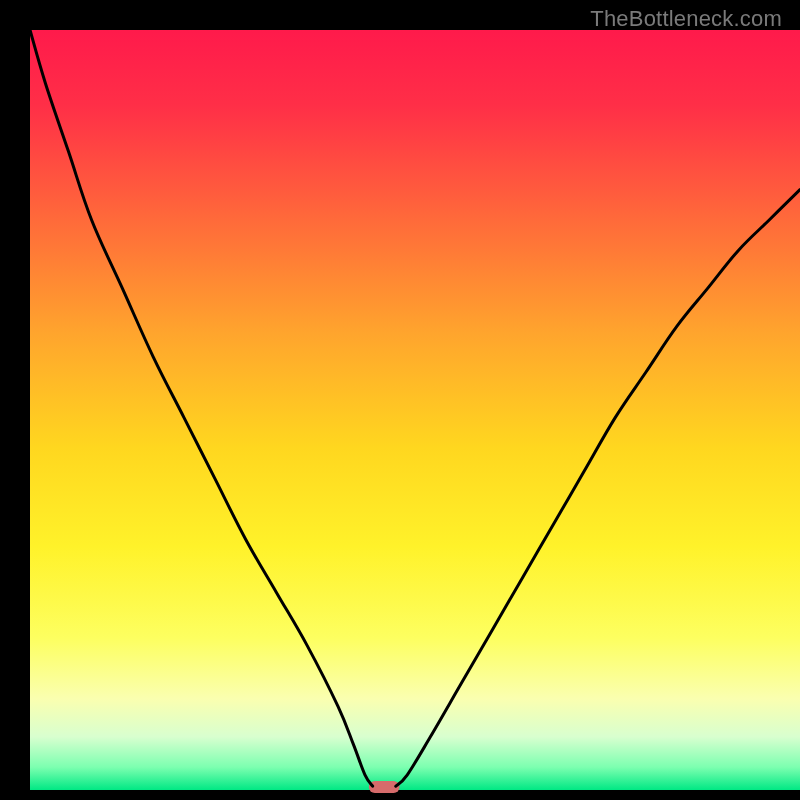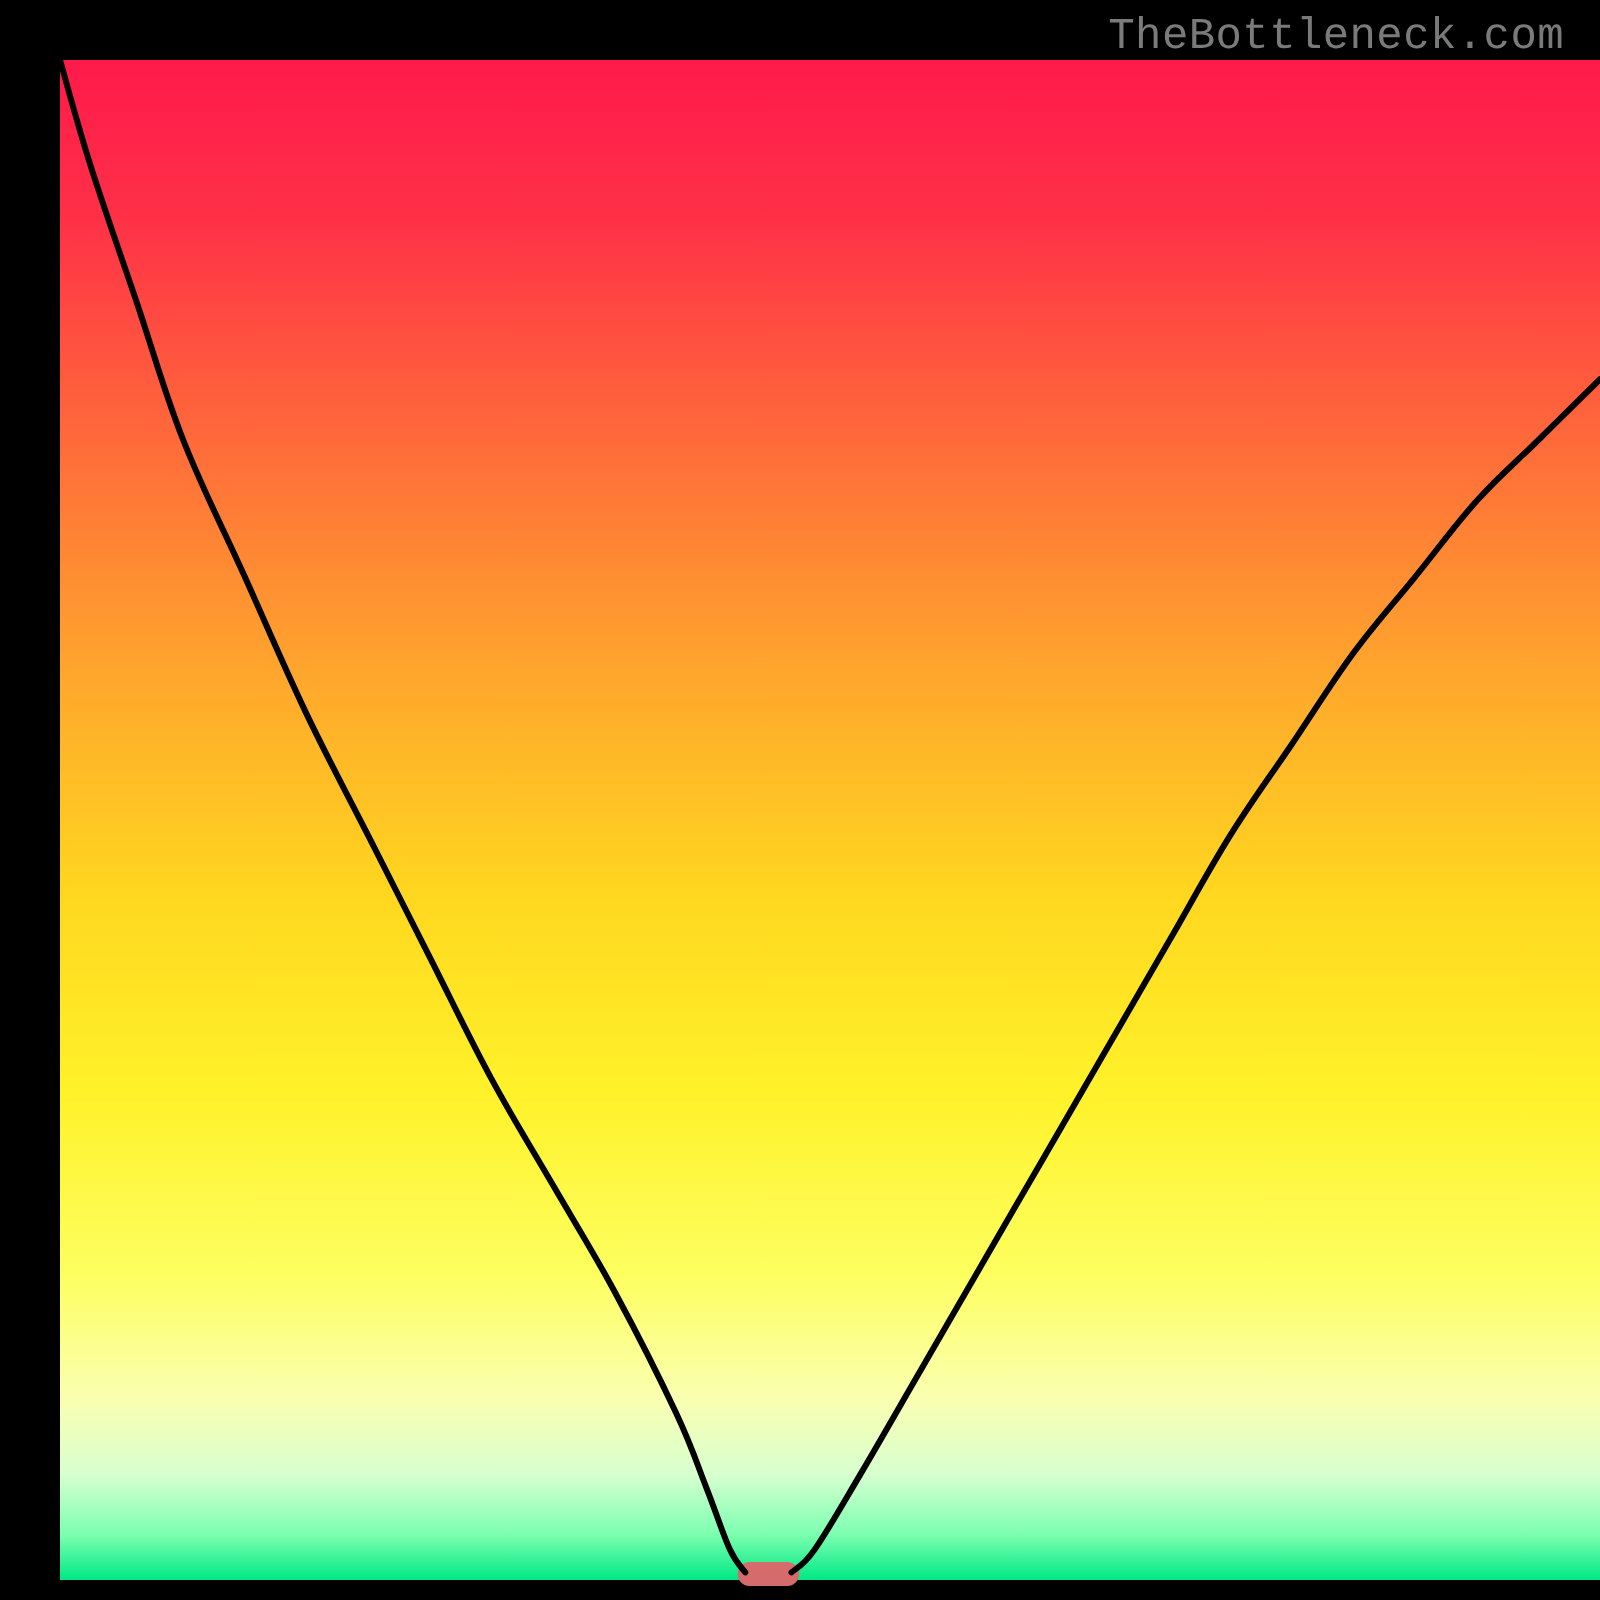--- a/index.html
+++ b/index.html
@@ -15,21 +15,21 @@
     position: absolute;
     top: 0;
     left: 0;
     width: 800px;
     height: 800px;
   }
   .watermark {
     position: absolute;
     top: 6px;
     right: 18px;
-    font-family: Liberation Mono, monospace;
+    font-family: Liberation Sans, sans-serif;
     font-size: 22px;
     color: #7a7a7a;
     font-weight: 500;
     letter-spacing: 0.2px;
     z-index: 10;
   }
 </style>
 </head>
 <body>
 

